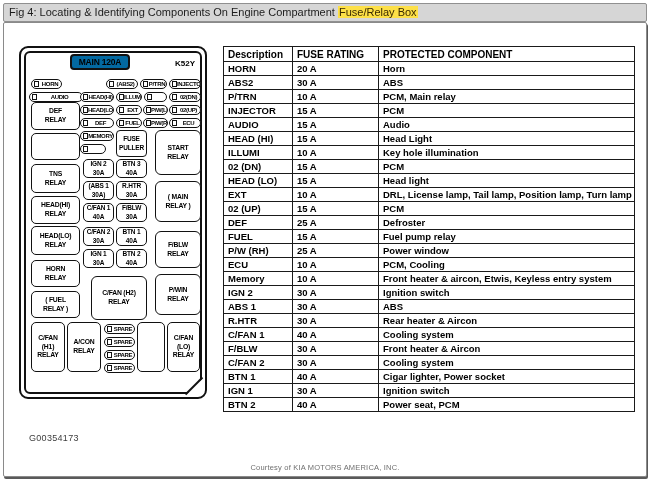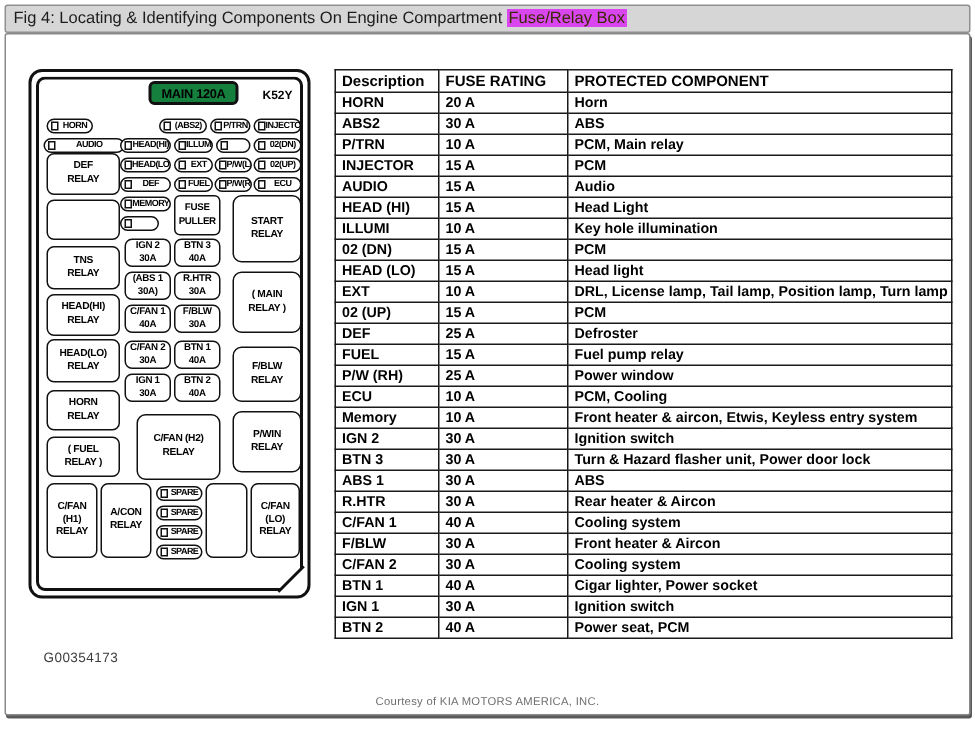--- a/index.html
+++ b/index.html
@@ -5,38 +5,38 @@
   * { box-sizing: border-box; margin: 0; padding: 0; }
   html,body { background:#fff; }
   body { font-family:"Liberation Sans","DejaVu Sans",sans-serif; }
   .page { position:relative; width:650px; height:487px; background:#fff; overflow:hidden; }
 
   .titlebar {
     position:absolute; left:3px; top:3px; width:644px; height:19px;
     background:#d6d6d6; border:1px solid #909090; border-radius:2px;
     font-size:11px; color:#1c1c1c; line-height:17px; padding-left:5px; white-space:pre;
   }
-  .hl { background:#d946ef; color:#3a2a00; padding:0 1px; }
+  .hl { background:#fde047; color:#3a2a00; padding:0 1px; }
 
   .panel {
     position:absolute; left:3px; top:22px; width:644px; height:455px;
     background:#fff; border:1px solid #8a8a8a; border-radius:2px;
     box-shadow:1px 2px 0 #5a5a5a;
   }
 
   
   .fusebox { position:absolute; left:15px; top:23px; width:188px; height:353px;
     border:2px solid #111; border-radius:9px; background:#fff; }
   .fusebox-inner { position:absolute; inset:3px; border:2px solid #111; border-radius:6px;
     clip-path:polygon(0 0,100% 0,100% calc(100% - 15px),calc(100% - 15px) 100%,0 100%); }
   .chamfer { position:absolute; width:24px; height:2px; background:#111;
     right:-1px; bottom:10px; transform:rotate(-45deg); }
 
-  .mainfuse { position:absolute; left:78px; top:6px; width:60px; height:16px;
-    border:2px solid #111; border-radius:4px; background:#15803d;
+  .mainfuse { position:absolute; left:49px; top:6px; width:60px; height:16px;
+    border:2px solid #111; border-radius:4px; background:#0369a1;
     font-size:8.5px; font-weight:bold; text-align:center; line-height:13px; letter-spacing:-0.2px; }
   .kcode { position:absolute; right:10px; top:11px; font-size:8px; font-weight:bold; }
 
   .pill { position:absolute; height:10px; border:1.2px solid #111; border-radius:5px;
     background:#fff; display:flex; align-items:center; }
   .clip { width:5px; height:6px; border:1px solid #111; margin-left:2px; flex:0 0 auto; }
   .plabel { flex:1; text-align:center; font-size:6px; font-weight:bold;
     letter-spacing:-0.35px; white-space:nowrap; overflow:hidden; line-height:1; }
 
   .relay, .midfuse, .bigbox, .fusepuller { position:absolute; border:1.6px solid #111;
@@ -330,25 +330,20 @@
               <td>Memory</td>
               <td class="c">10 A</td>
               <td>Front heater &amp; aircon, Etwis, Keyless entry system</td>
             </tr>
             <tr>
               <td>IGN 2</td>
               <td class="c">30 A</td>
               <td>Ignition switch</td>
             </tr>
             <tr>
-              <td>BTN 3</td>
-              <td class="c">30 A</td>
-              <td>Turn &amp; Hazard flasher unit, Power door lock</td>
-            </tr>
-            <tr>
               <td>ABS 1</td>
               <td class="c">30 A</td>
               <td>ABS</td>
             </tr>
             <tr>
               <td>R.HTR</td>
               <td class="c">30 A</td>
               <td>Rear heater &amp; Aircon</td>
             </tr>
             <tr>

